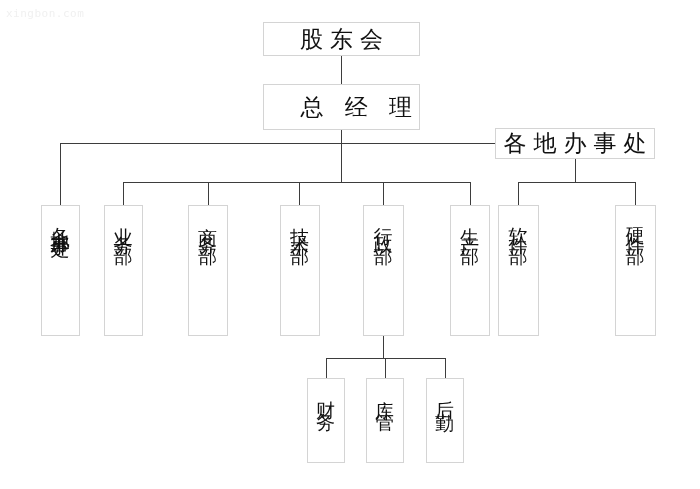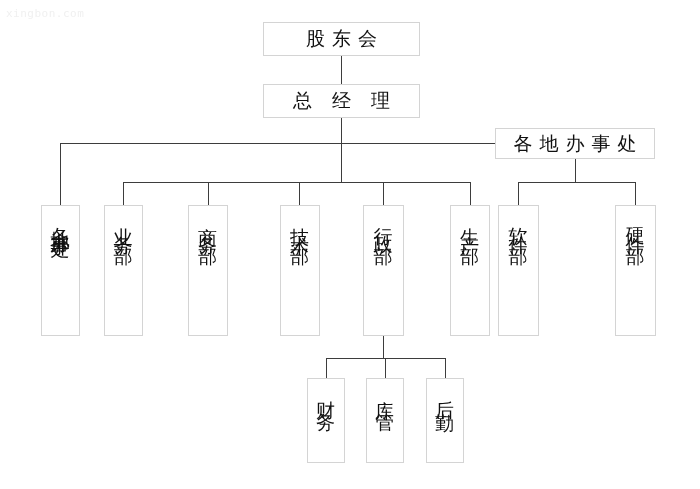--- a/index.html
+++ b/index.html
@@ -41,21 +41,21 @@
   }
   .node .label {
     font-family: "DejaVu Serif", "Liberation Serif", serif;
     color: #111111;
     line-height: 1.22;
     text-align: center;
     white-space: nowrap;
   }
   
   .node.horiz .label {
-    font-size: 19px;
+    font-size: 23px;
     letter-spacing: 7px;
     text-indent: 7px;
     font-weight: 500;
   }
   
   .node.vert {
     padding-top: 6px;
     align-items: flex-start;
   }
   .node.vert .label {
@@ -111,21 +111,21 @@
   <div class="line v" style="left:383px; top:335px; height:23px;"></div>
   <div class="line h" style="left:326px; top:358px; width:119px;"></div>
   <div class="line v" style="left:326px; top:358px; height:20px;"></div>
   <div class="line v" style="left:385px; top:358px; height:20px;"></div>
   <div class="line v" style="left:445px; top:358px; height:20px;"></div>
 
   <div class="node horiz" style="left:263px; top:22px; width:157px; height:34px;">
     <span class="label">股东会</span>
   </div>
 
-  <div class="node horiz" style="left:263px; top:84px; width:157px; height:34px;">
+  <div class="node horiz" style="left:263px; top:84px; width:157px; height:46px;justify-content:flex-end;">
     <span class="label">总 经 理</span>
   </div>
 
   <div class="node horiz" style="left:495px; top:128px; width:160px; height:31px;">
     <span class="label">各地办事处</span>
   </div>
 
   <div class="node vert tight" style="left:41px; top:205px; width:39px; height:131px;">
     <span class="label">各地办事处</span>
   </div>

